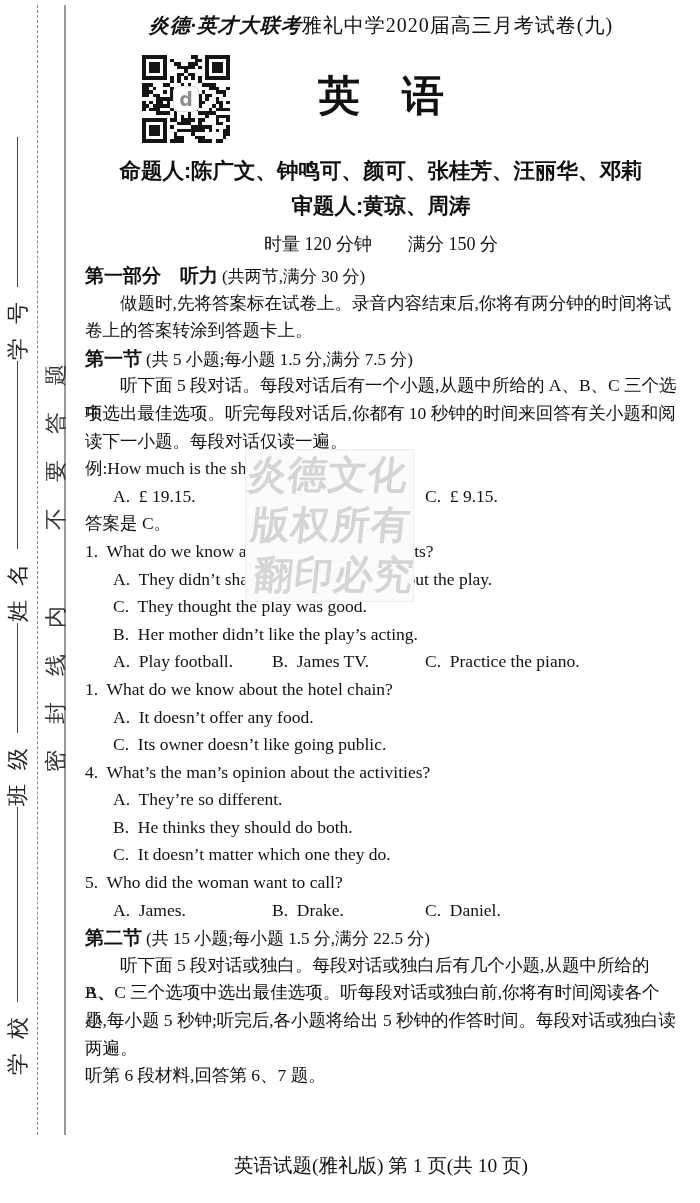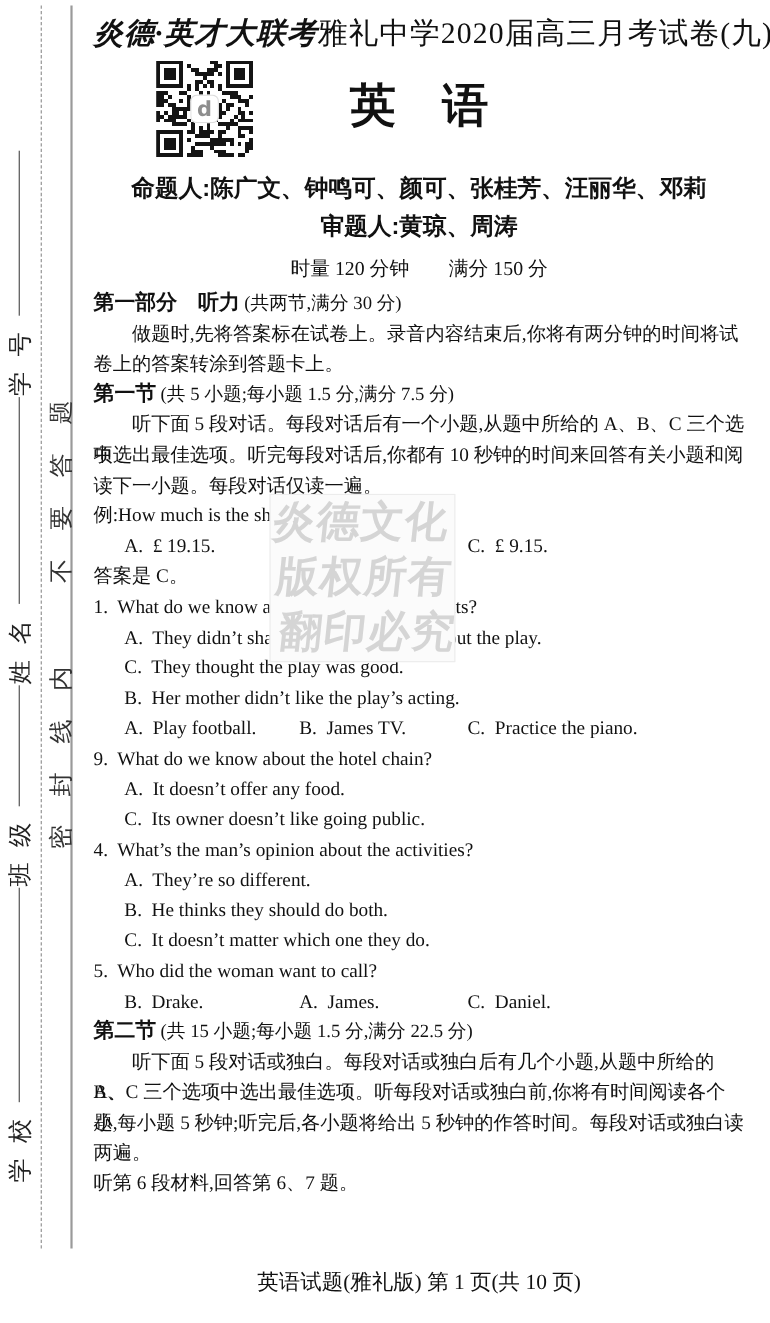--- a/index.html
+++ b/index.html
@@ -17,21 +17,21 @@
   .fields-rot{left:4px;top:1075px;width:980px;height:28px;font-size:22px;line-height:28px;}
   .fields-rot .lbl{letter-spacing:14px;}
   .fields-rot .blank{display:inline-block;height:1px;border-bottom:1.5px solid #444;
                      transform:translateY(-7px);margin:0 1px;}
   .seal-rot{left:41px;top:772px;width:442px;height:30px;font-size:22px;line-height:30px;color:#333;}
   .seal-rot .grp{letter-spacing:26px;}
   .seal-rot .grp2{margin-left:50px;}
 
   
   .exam-title{position:absolute;left:85px;top:12px;width:592px;text-align:center;
-              font-size:27px;white-space:nowrap;}
+              font-size:20px;white-space:nowrap;}
   .exam-title .brand{font-weight:bold;font-style:italic;letter-spacing:1px;}
   .exam-title .rest{font-weight:500;letter-spacing:1px;}
   .qr-wrap{position:absolute;left:142px;top:55px;width:88px;height:88px;}
   .qr-logo{position:absolute;left:31px;top:31px;width:26px;height:26px;background:#fff;
            border-radius:6px;box-shadow:0 0 0 1px #ddd inset;display:flex;
            align-items:center;justify-content:center;font-family:"DejaVu Sans",sans-serif;
            font-size:19px;font-weight:bold;color:#8e8e8e;}
   .subject-title{position:absolute;left:85px;top:68px;width:592px;text-align:center;
                  font-size:42px;font-weight:bold;font-family:"Liberation Sans",sans-serif;}
   .setters,.reviewers{position:absolute;left:85px;width:592px;text-align:center;
@@ -396,29 +396,29 @@
       <div class="line p">中选出最佳选项。听完每段对话后,你都有 10 秒钟的时间来回答有关小题和阅</div>
       <div class="line p">读下一小题。每段对话仅读一遍。</div>
       <div class="line p">例:How much is the shirt?</div>
       <div class="line r"><span>A.  £ 19.15.</span><span>B.  £ 9.18.</span><span>C.  £ 9.15.</span></div>
       <div class="line p">答案是 C。</div>
       <div class="line q">1.  What do we know about the woman’s parents?</div>
       <div class="line o">A.  They didn’t share the same opinion about the play.</div>
       <div class="line o">C.  They thought the play was good.</div>
       <div class="line o">B.  Her mother didn’t like the play’s acting.</div>
       <div class="line r"><span>A.  Play football.</span><span>B.  James TV.</span><span>C.  Practice the piano.</span></div>
-      <div class="line q">9.  What do we know about the hotel chain?</div>
+      <div class="line q">1.  What do we know about the hotel chain?</div>
       <div class="line o">A.  It doesn’t offer any food.</div>
       <div class="line o">C.  Its owner doesn’t like going public.</div>
       <div class="line q">4.  What’s the man’s opinion about the activities?</div>
       <div class="line o">A.  They’re so different.</div>
       <div class="line o">B.  He thinks they should do both.</div>
       <div class="line o">C.  It doesn’t matter which one they do.</div>
       <div class="line q">5.  Who did the woman want to call?</div>
-      <div class="line r"><span>B.  Drake.</span><span>A.  James.</span><span>C.  Daniel.</span></div>
+      <div class="line r"><span>A.  James.</span><span>B.  Drake.</span><span>C.  Daniel.</span></div>
       <div class="line h"><span class="hb">第二节</span><span class="hr">(共 15 小题;每小题 1.5 分,满分 22.5 分)</span></div>
       <div class="line p indent">听下面 5 段对话或独白。每段对话或独白后有几个小题,从题中所给的 A、</div>
       <div class="line p">B、C 三个选项中选出最佳选项。听每段对话或独白前,你将有时间阅读各个小</div>
       <div class="line p">题,每小题 5 秒钟;听完后,各小题将给出 5 秒钟的作答时间。每段对话或独白读</div>
       <div class="line p">两遍。</div>
       <div class="line p">听第 6 段材料,回答第 6、7 题。</div>
     </div>
 
   <div class="watermark">
     <div class="wline w1">炎德文化</div>

